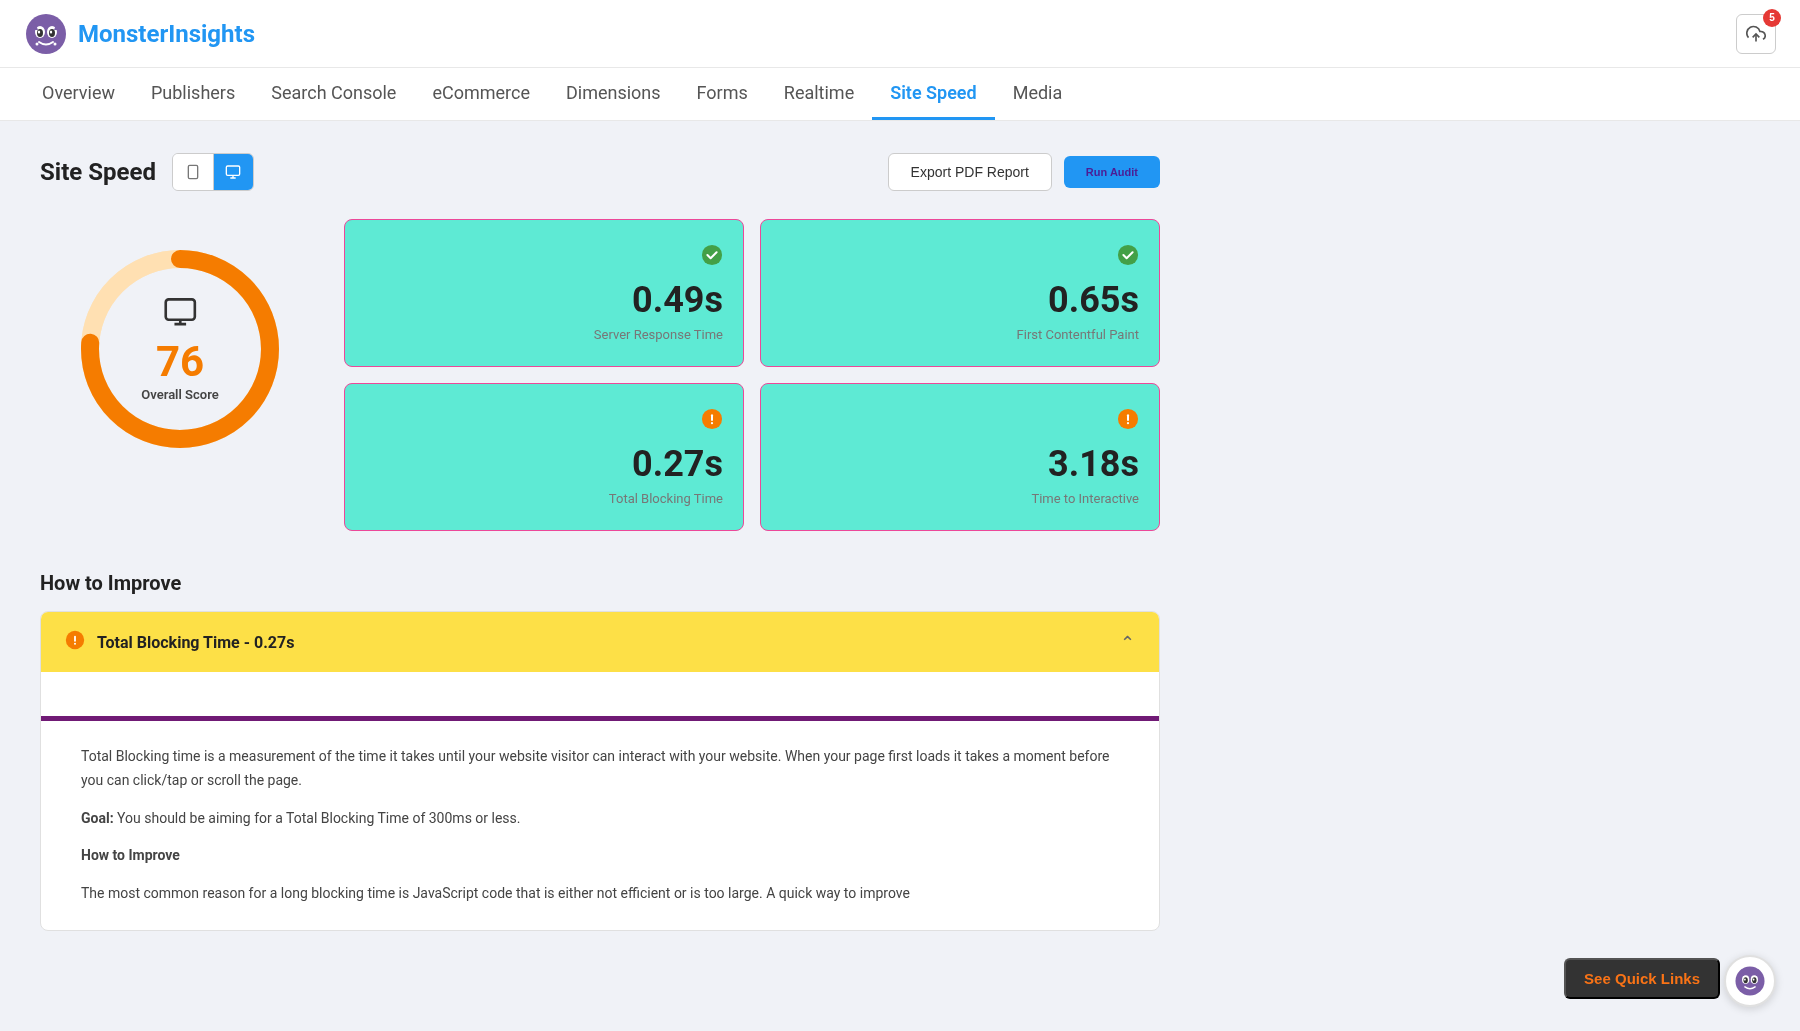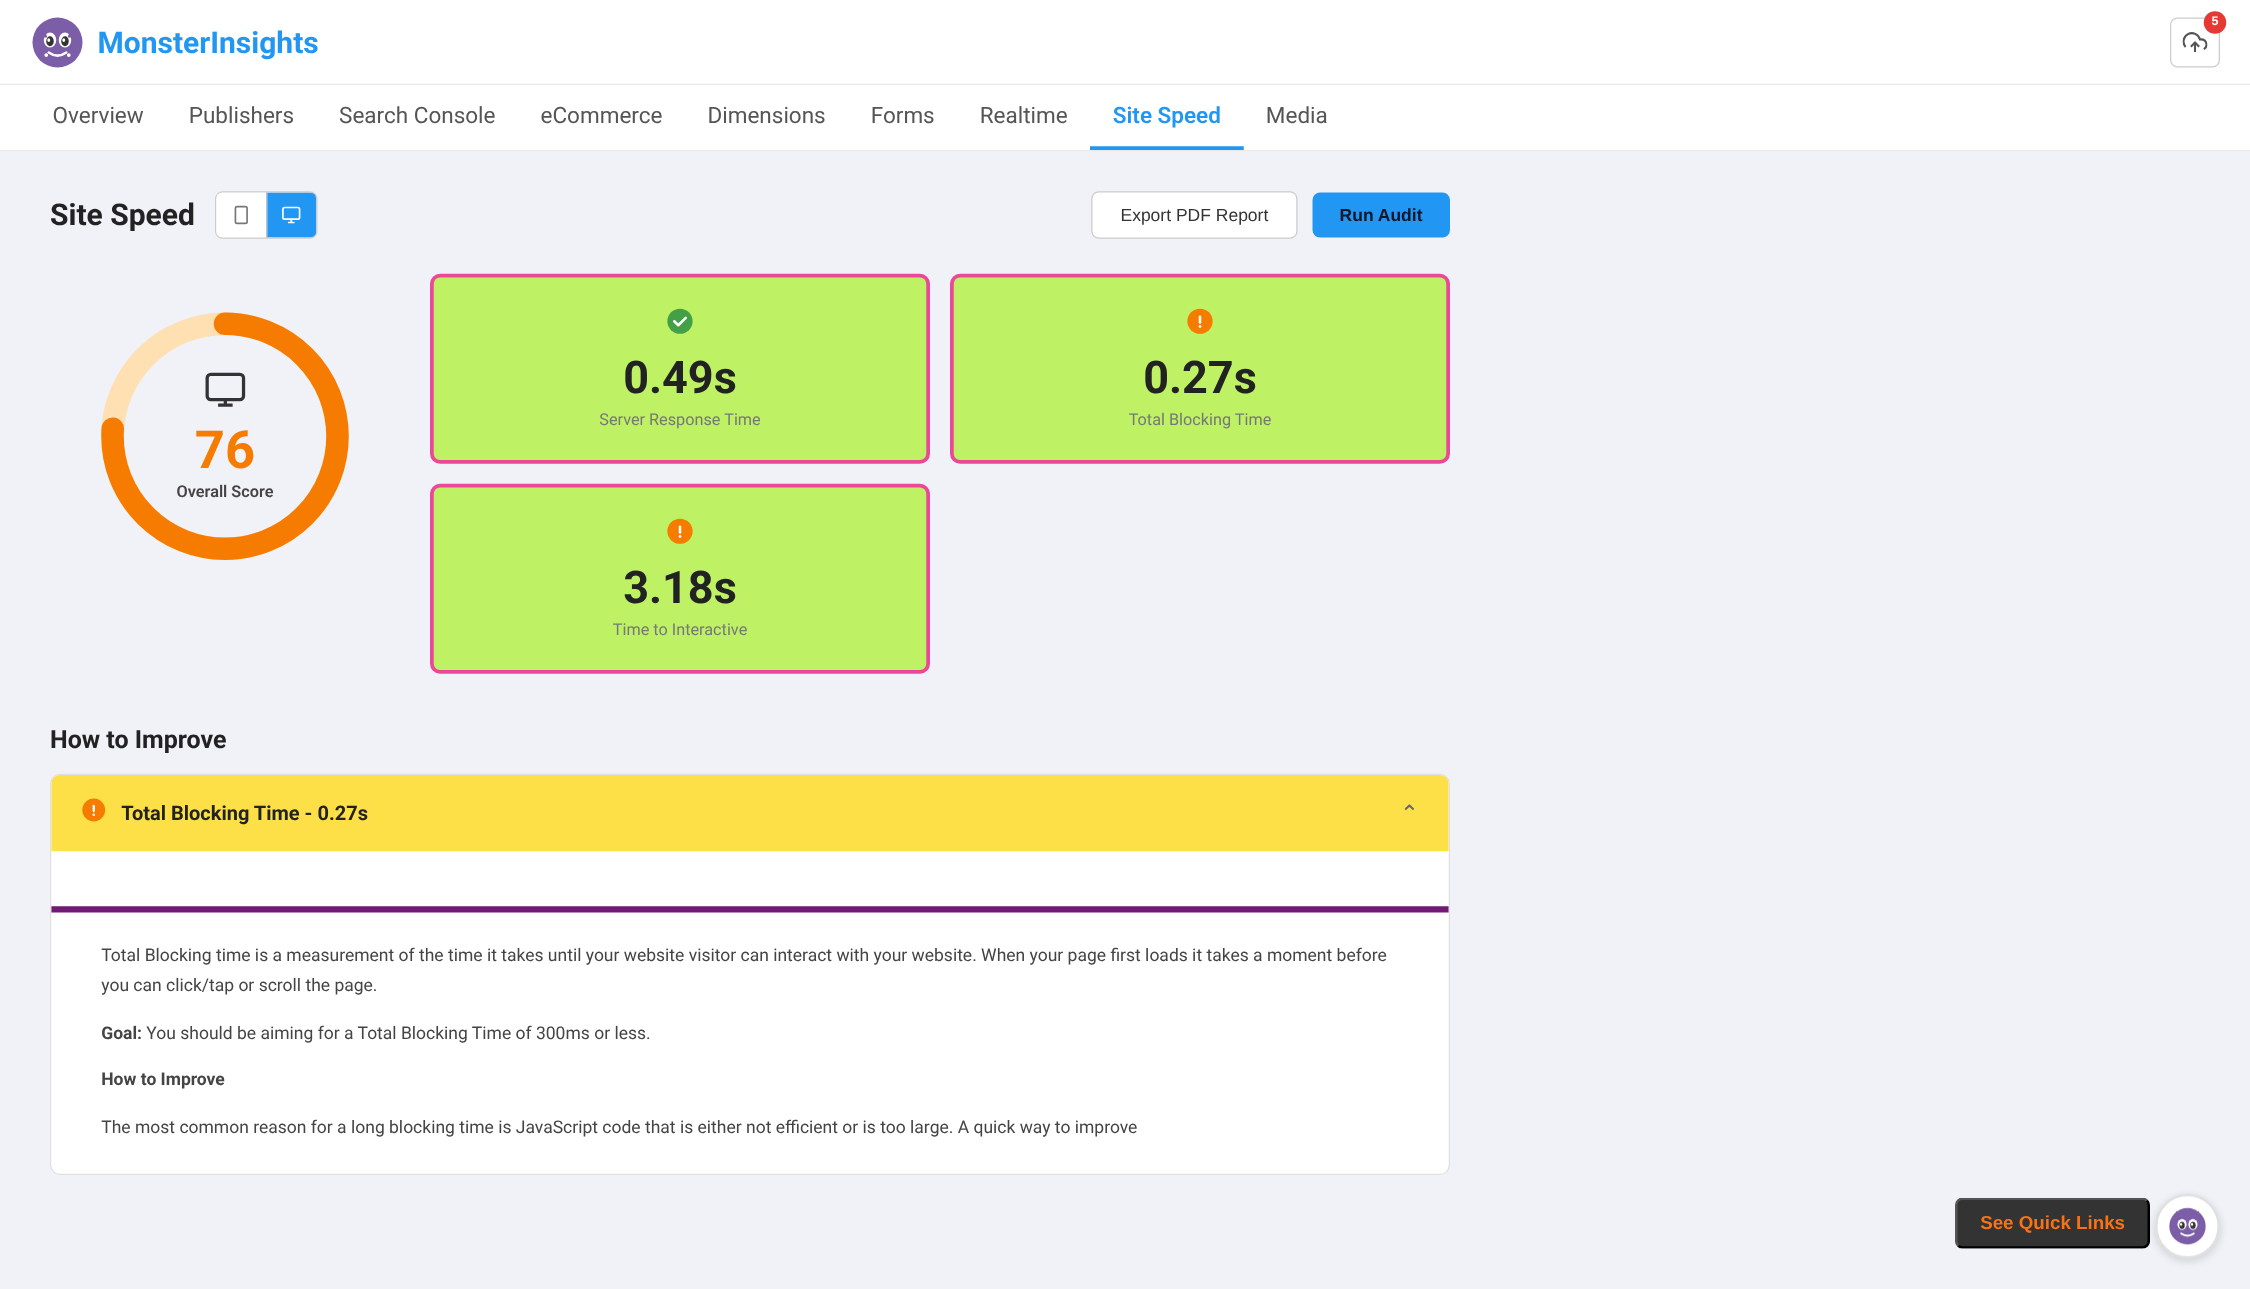--- a/index.html
+++ b/index.html
@@ -151,22 +151,22 @@
       font-size: 14px;
       color: #333;
       cursor: pointer;
       font-weight: 500;
     }
     .btn-run {
       padding: 10px 22px;
       border: none;
       background: #2196f3;
       border-radius: 6px;
-      font-size: 14px;
-      color: #0f172a;
+      font-size: 11px;
+      color: #4c1d95;
       cursor: pointer;
       font-weight: 600;
     }
 
     
     .scores-section {
       display: flex;
       gap: 24px;
       align-items: flex-start;
       margin-bottom: 40px;
@@ -217,25 +217,25 @@
     }
 
     
     .metrics-grid {
       flex: 1;
       display: grid;
       grid-template-columns: 1fr 1fr;
       gap: 16px;
     }
     .metric-card {
-      background: #bef264;
-      border: 3px solid #ec4899;
+      background: #5eead4;
+      border: 1px solid #ec4899;
       border-radius: 8px;
       padding: 24px 20px;
-      text-align: center;
+      text-align: right;
     }
     .metric-icon {
       font-size: 20px;
       margin-bottom: 8px;
     }
     .metric-icon.good { color: #43a047; }
     .metric-icon.warn { color: #f57c00; }
     .metric-value {
       font-size: 36px;
       font-weight: 700;
@@ -443,20 +443,30 @@
         <div class="metric-icon good">
           <svg width="22" height="22" viewBox="0 0 24 24" fill="#43a047" xmlns="http://www.w3.org/2000/svg">
             <circle cx="12" cy="12" r="11"></circle>
             <polyline points="7 12 10.5 15.5 17 9" stroke="white" stroke-width="2.2" fill="none" stroke-linecap="round" stroke-linejoin="round"></polyline>
           </svg>
         </div>
         <div class="metric-value">0.49s</div>
         <div class="metric-name">Server Response Time</div>
       </div>
 
+      <div class="metric-card">
+        <div class="metric-icon good">
+          <svg width="22" height="22" viewBox="0 0 24 24" fill="#43a047" xmlns="http://www.w3.org/2000/svg">
+            <circle cx="12" cy="12" r="11"></circle>
+            <polyline points="7 12 10.5 15.5 17 9" stroke="white" stroke-width="2.2" fill="none" stroke-linecap="round" stroke-linejoin="round"></polyline>
+          </svg>
+        </div>
+        <div class="metric-value">0.65s</div>
+        <div class="metric-name">First Contentful Paint</div>
+      </div>
 
       <div class="metric-card">
         <div class="metric-icon warn">
           <svg width="22" height="22" viewBox="0 0 24 24" fill="#f57c00" xmlns="http://www.w3.org/2000/svg">
             <circle cx="12" cy="12" r="11"></circle>
             <line x1="12" y1="8" x2="12" y2="13" stroke="white" stroke-width="2.2" stroke-linecap="round"></line>
             <circle cx="12" cy="16.5" r="1.2" fill="white"></circle>
           </svg>
         </div>
         <div class="metric-value">0.27s</div>

